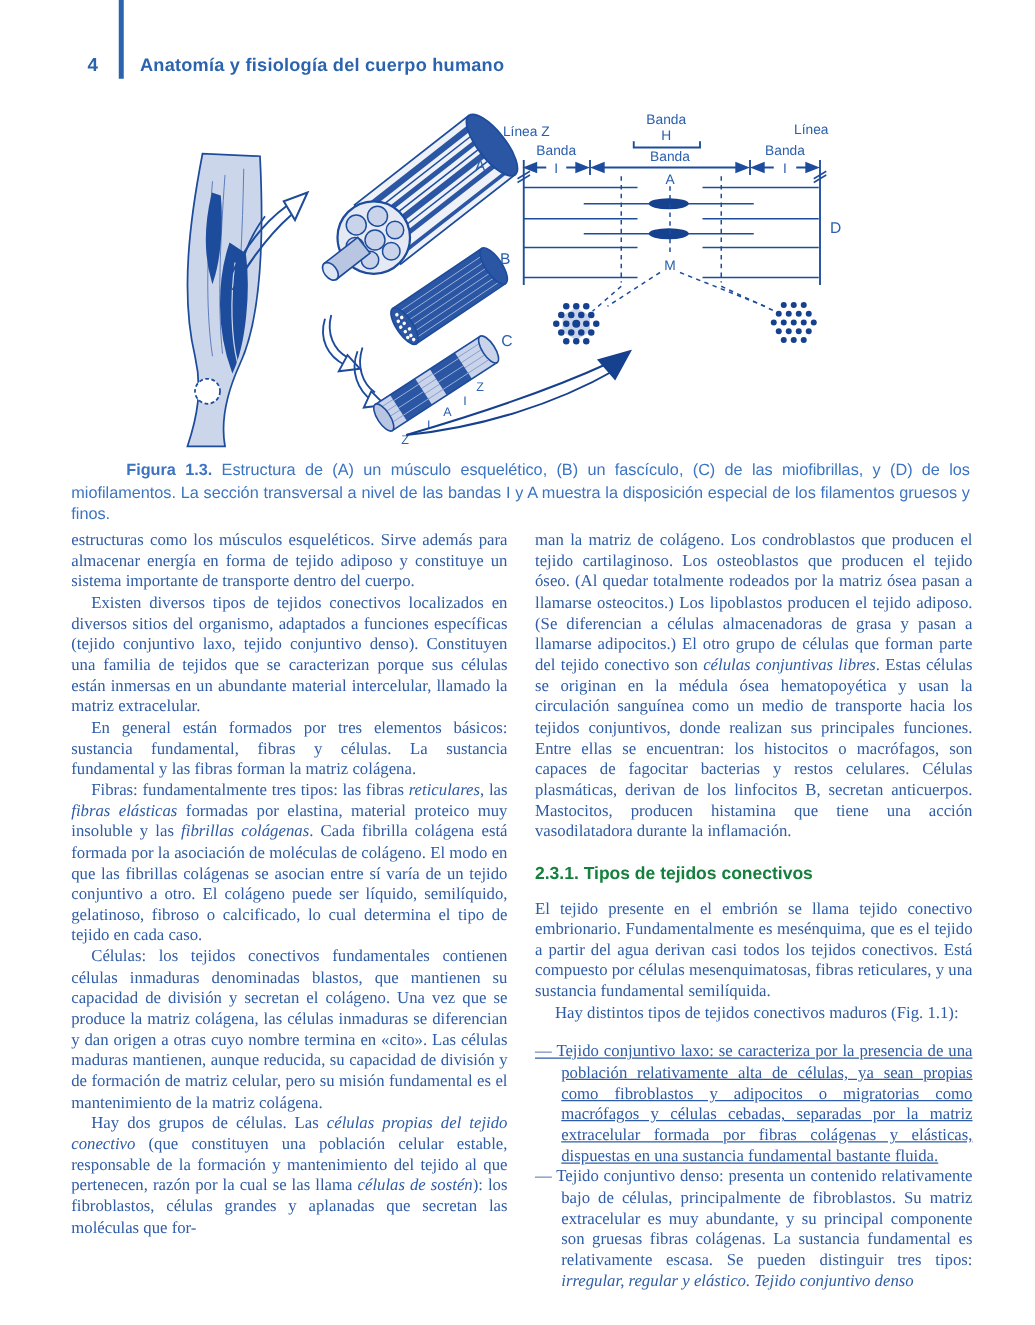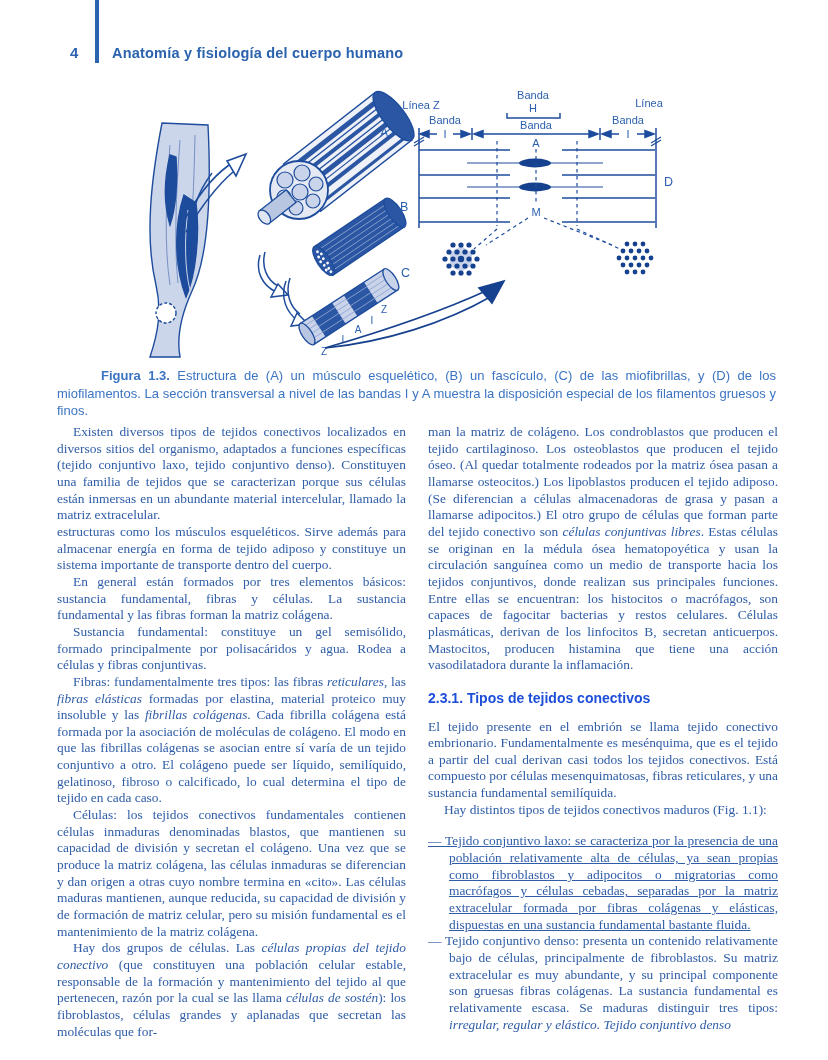--- a/index.html
+++ b/index.html
@@ -22,21 +22,21 @@
   .caption{left:57px;top:367px;width:719px;font-family:"Liberation Sans",sans-serif;
            font-size:13px;line-height:17.6px;color:#3b74c2;text-align:justify;}
   .caption .cap-label{font-weight:bold;padding-left:44px;}
   
   .cols{left:57px;top:424px;width:721px;display:flex;gap:22px;}
   .col{width:349px;}
   .col.right{width:350px;}
   p.blk{margin:0;font-size:13.4px;line-height:16.65px;color:#2e5ca6;text-align:justify;}
   p.para-indent{text-indent:16px;}
   p.heading{font-family:"Liberation Sans",sans-serif;font-weight:bold;font-size:14px;
-            color:#1d4ed8;margin:16px 0 12px 0;text-align:left;text-indent:0;}
+            color:#15803d;margin:16px 0 12px 0;text-align:left;text-indent:0;}
   p.list{padding-left:21px;text-indent:-21px;}
   p.para-indent + p.list{margin-top:15px;text-decoration:underline;}
   em{}
 </style>
 </head>
 <body>
 
 <div class="abs top-rule"></div>
 <div class="abs pgnum">4</div>
 <div class="abs htitle">Anatomía y fisiología del cuerpo humano</div>
@@ -280,29 +280,28 @@
         <circle cx="535" cy="187" r="2.4"></circle>
         <circle cx="543" cy="187" r="2.4"></circle>
   </g>
 </svg>
 </div>
 
 <div class="abs caption"><span class="cap-label">Figura 1.3.</span><span>  Estructura de (A) un músculo esquelético, (B) un fascículo, (C) de las miofibrillas, y (D) de los miofilamentos. La sección transversal a nivel de las bandas I y A muestra la disposición especial de los filamentos gruesos y finos.</span></div>
 
 <div class="abs cols">
   <div class="col left">
+      <p class="blk para"><span>estructuras como los músculos esqueléticos. Sirve además para almacenar energía en forma de tejido adiposo y constituye un sistema importante de transporte dentro del cuerpo.</span></p>
       <p class="blk para-indent"><span>Existen diversos tipos de tejidos conectivos localizados en diversos sitios del organismo, adaptados a funciones específicas (tejido conjuntivo laxo, tejido conjuntivo denso). Constituyen una familia de tejidos que se caracterizan porque sus células están inmersas en un abundante material intercelular, llamado la matriz extracelular.</span></p>
-      <p class="blk para"><span>estructuras como los músculos esqueléticos. Sirve además para almacenar energía en forma de tejido adiposo y constituye un sistema importante de transporte dentro del cuerpo.</span></p>
       <p class="blk para-indent"><span>En general están formados por tres elementos básicos: sustancia fundamental, fibras y células. La sustancia fundamental y las fibras forman la matriz colágena.</span></p>
-      <p class="blk para-indent"><span>Sustancia fundamental: constituye un gel semisólido, formado principalmente por polisacáridos y agua. Rodea a células y fibras conjuntivas.</span></p>
       <p class="blk para-indent"><span>Fibras: fundamentalmente tres tipos: las fibras </span><em>reticulares</em><span>, las </span><em>fibras elásticas</em><span> formadas por elastina, material proteico muy insoluble y las </span><em>fibrillas colágenas</em><span>. Cada fibrilla colágena está formada por la asociación de moléculas de colágeno. El modo en que las fibrillas colágenas se asocian entre sí varía de un tejido conjuntivo a otro. El colágeno puede ser líquido, semilíquido, gelatinoso, fibroso o calcificado, lo cual determina el tipo de tejido en cada caso.</span></p>
       <p class="blk para-indent"><span>Células: los tejidos conectivos fundamentales contienen células inmaduras denominadas blastos, que mantienen su capacidad de división y secretan el colágeno. Una vez que se produce la matriz colágena, las células inmaduras se diferencian y dan origen a otras cuyo nombre termina en «cito». Las células maduras mantienen, aunque reducida, su capacidad de división y de formación de matriz celular, pero su misión fundamental es el mantenimiento de la matriz colágena.</span></p>
       <p class="blk para-indent"><span>Hay dos grupos de células. Las </span><em>células propias del tejido conectivo</em><span> (que constituyen una población celular estable, responsable de la formación y mantenimiento del tejido al que pertenecen, razón por la cual se las llama </span><em>células de sostén</em><span>): los fibroblastos, células grandes y aplanadas que secretan las moléculas que for-</span></p>
     </div>
   <div class="col right">
       <p class="blk para"><span>man la matriz de colágeno. Los condroblastos que producen el tejido cartilaginoso. Los osteoblastos que producen el tejido óseo. (Al quedar totalmente rodeados por la matriz ósea pasan a llamarse osteocitos.) Los lipoblastos producen el tejido adiposo. (Se diferencian a células almacenadoras de grasa y pasan a llamarse adipocitos.) El otro grupo de células que forman parte del tejido conectivo son </span><em>células conjuntivas libres</em><span>. Estas células se originan en la médula ósea hematopoyética y usan la circulación sanguínea como un medio de transporte hacia los tejidos conjuntivos, donde realizan sus principales funciones. Entre ellas se encuentran: los histocitos o macrófagos, son capaces de fagocitar bacterias y restos celulares. Células plasmáticas, derivan de los linfocitos B, secretan anticuerpos. Mastocitos, producen histamina que tiene una acción vasodilatadora durante la inflamación.</span></p>
       <p class="blk heading"><span>2.3.1.  Tipos de tejidos conectivos</span></p>
-      <p class="blk para"><span>El tejido presente en el embrión se llama tejido conectivo embrionario. Fundamentalmente es mesénquima, que es el tejido a partir del cual derivan casi todos los tejidos conectivos. Está compuesto por células mesenquimatosas, fibras reticulares, y una sustancia fundamental semilíquida.</span></p>
+      <p class="blk para"><span>El tejido presente en el embrión se llama tejido conectivo embrionario. Fundamentalmente es mesénquima, que es el tejido a partir del agua derivan casi todos los tejidos conectivos. Está compuesto por células mesenquimatosas, fibras reticulares, y una sustancia fundamental semilíquida.</span></p>
       <p class="blk para-indent"><span>Hay distintos tipos de tejidos conectivos maduros (Fig. 1.1):</span></p>
       <p class="blk list"><span>— Tejido conjuntivo laxo: se caracteriza por la presencia de una población relativamente alta de células, ya sean propias como fibroblastos y adipocitos o migratorias como macrófagos y células cebadas, separadas por la matriz extracelular formada por fibras colágenas y elásticas, dispuestas en una sustancia fundamental bastante fluida.</span></p>
-      <p class="blk list"><span>— Tejido conjuntivo denso: presenta un contenido relativamente bajo de células, principalmente de fibroblastos. Su matriz extracelular es muy abundante, y su principal componente son gruesas fibras colágenas. La sustancia fundamental es relativamente escasa. Se maduras distinguir tres tipos: </span><em>irregular, regular y elástico. Tejido conjuntivo denso</em></p>
+      <p class="blk list"><span>— Tejido conjuntivo denso: presenta un contenido relativamente bajo de células, principalmente de fibroblastos. Su matriz extracelular es muy abundante, y su principal componente son gruesas fibras colágenas. La sustancia fundamental es relativamente escasa. Se pueden distinguir tres tipos: </span><em>irregular, regular y elástico. Tejido conjuntivo denso</em></p>
     </div>
 </div>
 
 </body></html>

